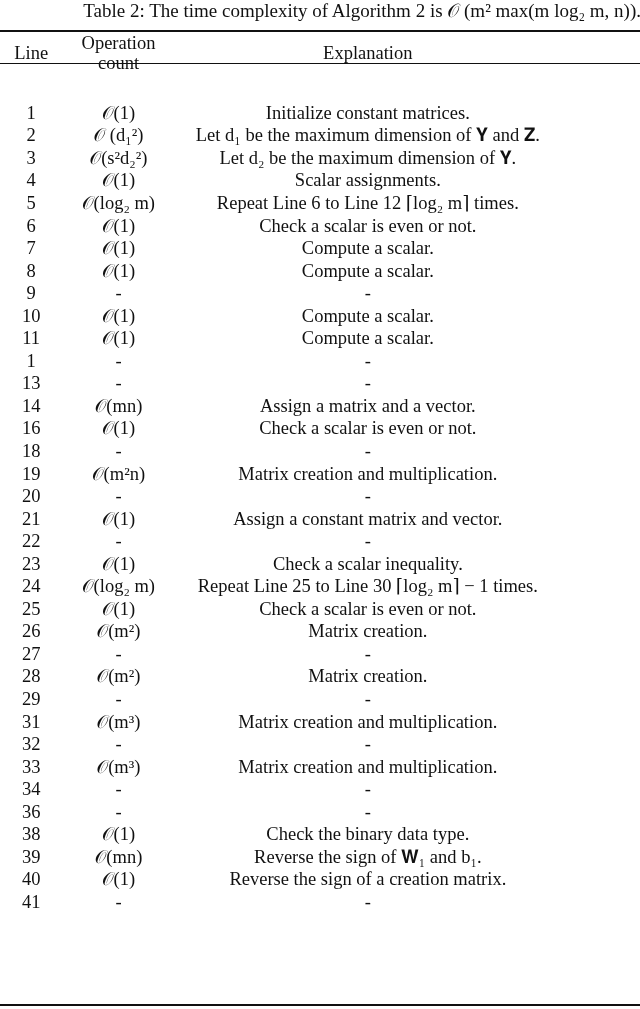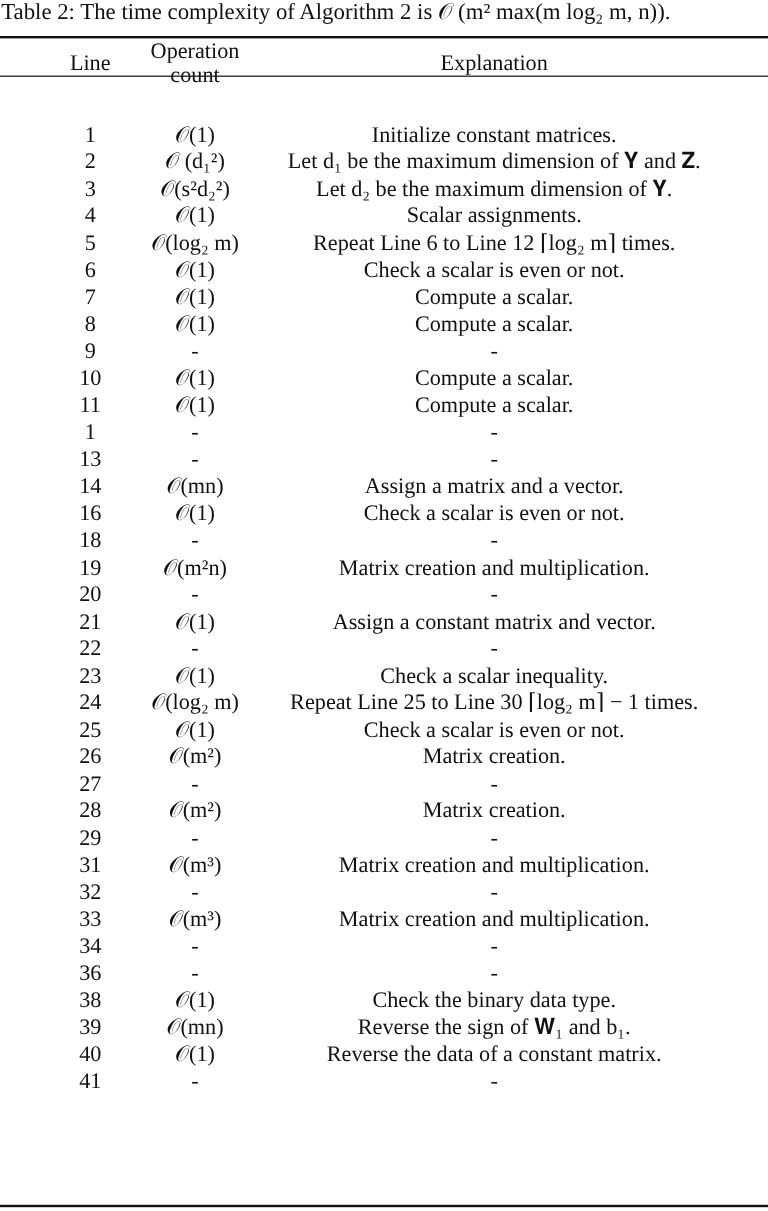--- a/index.html
+++ b/index.html
@@ -3,28 +3,28 @@
 <meta charset="utf-8">
 <style>
   html, body { margin: 0; padding: 0; background: #ffffff; }
   body {
     width: 640px; height: 1009px; overflow: hidden;
     font-family: "Liberation Serif", "DejaVu Serif", serif;
     color: #111;
   }
   .caption {
     position: absolute; left: 0; top: 0; width: 640px; height: 22px;
-    font-size: 19px; line-height: 22px; white-space: nowrap; text-align: left;
+    font-size: 19px; line-height: 22px; white-space: nowrap; text-align: right;
     padding-left: 1px;
   }
   .rule-thick { position: absolute; left: 0; width: 640px; height: 2px; background: #111; }
   .rule-thin  { position: absolute; left: 0; width: 640px; height: 1px; background: #111; }
   table.cx {
     position: absolute; left: 0; top: 33px; width: 561px;
-    border-collapse: collapse; font-size: 18.5px; margin-left: 44px;
+    border-collapse: collapse; font-size: 18.5px;
   }
   table.cx th { font-weight: normal; height: 24px; line-height: 20px; padding: 0 0 6px 0; }
   table.cx td { height: 22.55px; line-height: 20px; padding: 0; text-align: center; white-space: nowrap; }
   .c-line { width: 83px; }
   .c-op   { width: 140px; }
   .c-exp  { width: 417px; }
   td.c-line { text-align: center; padding-right: 2px; }
   .spacer td { height: 7px; }
 </style>
 </head>
@@ -211,21 +211,21 @@
         <td class="c-exp">Check the binary data type.</td>
       </tr>
       <tr>
         <td class="c-line">39</td>
         <td class="c-op">𝒪(mn)</td>
         <td class="c-exp">Reverse the sign of 𝐖₁ and b₁.</td>
       </tr>
       <tr>
         <td class="c-line">40</td>
         <td class="c-op">𝒪(1)</td>
-        <td class="c-exp">Reverse the data of a constant matrix.</td>
+        <td class="c-exp">Reverse the sign of a creation matrix.</td>
       </tr>
       <tr>
         <td class="c-line">41</td>
         <td class="c-op">-</td>
         <td class="c-exp">-</td>
       </tr>
     </tbody>
 </table>
 
 <div class="rule-thin" style="top:63px;"></div>

